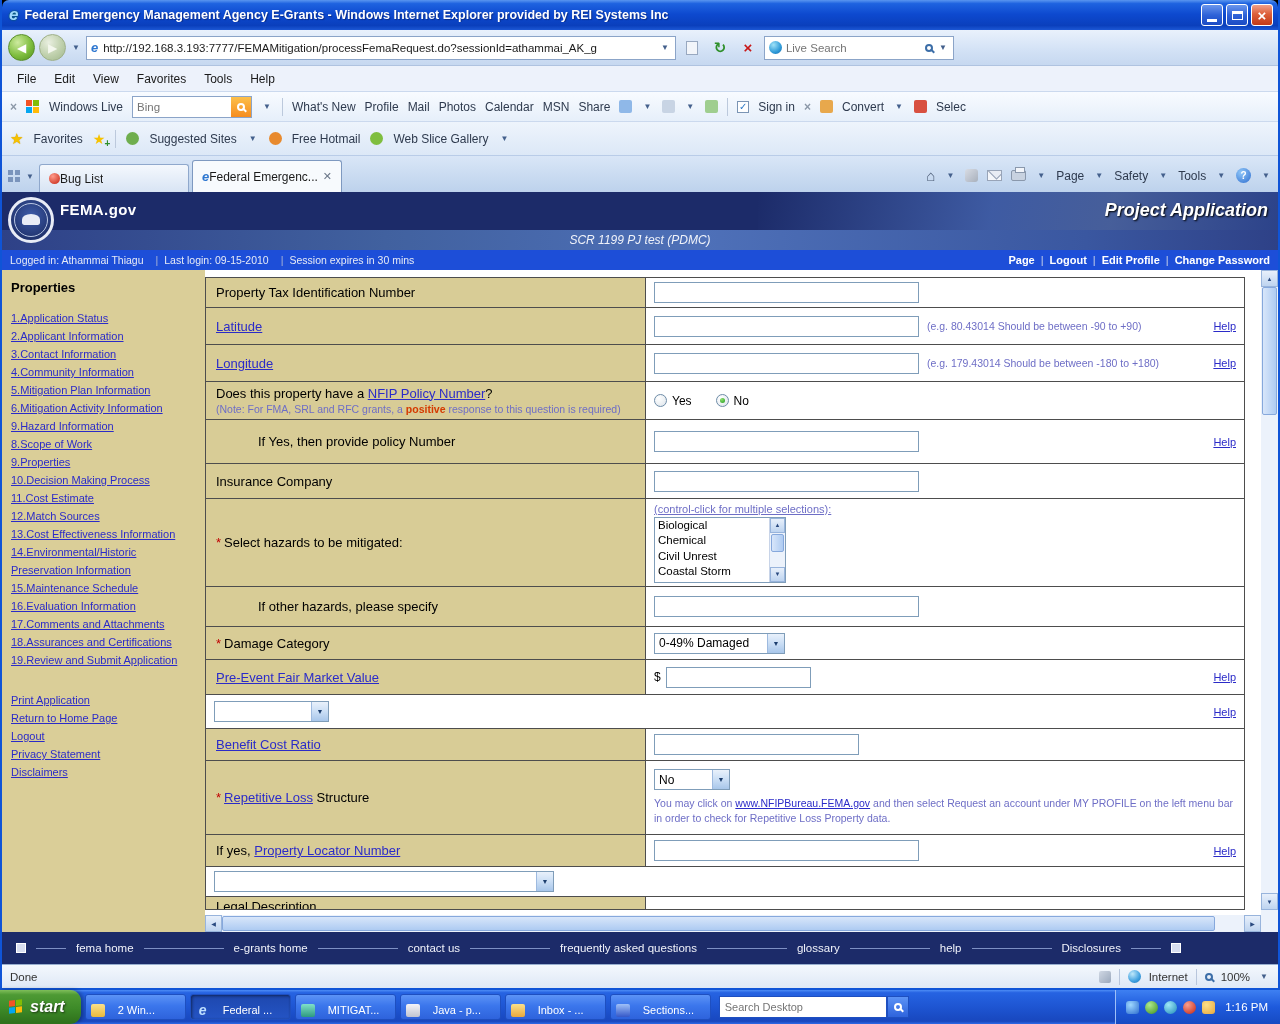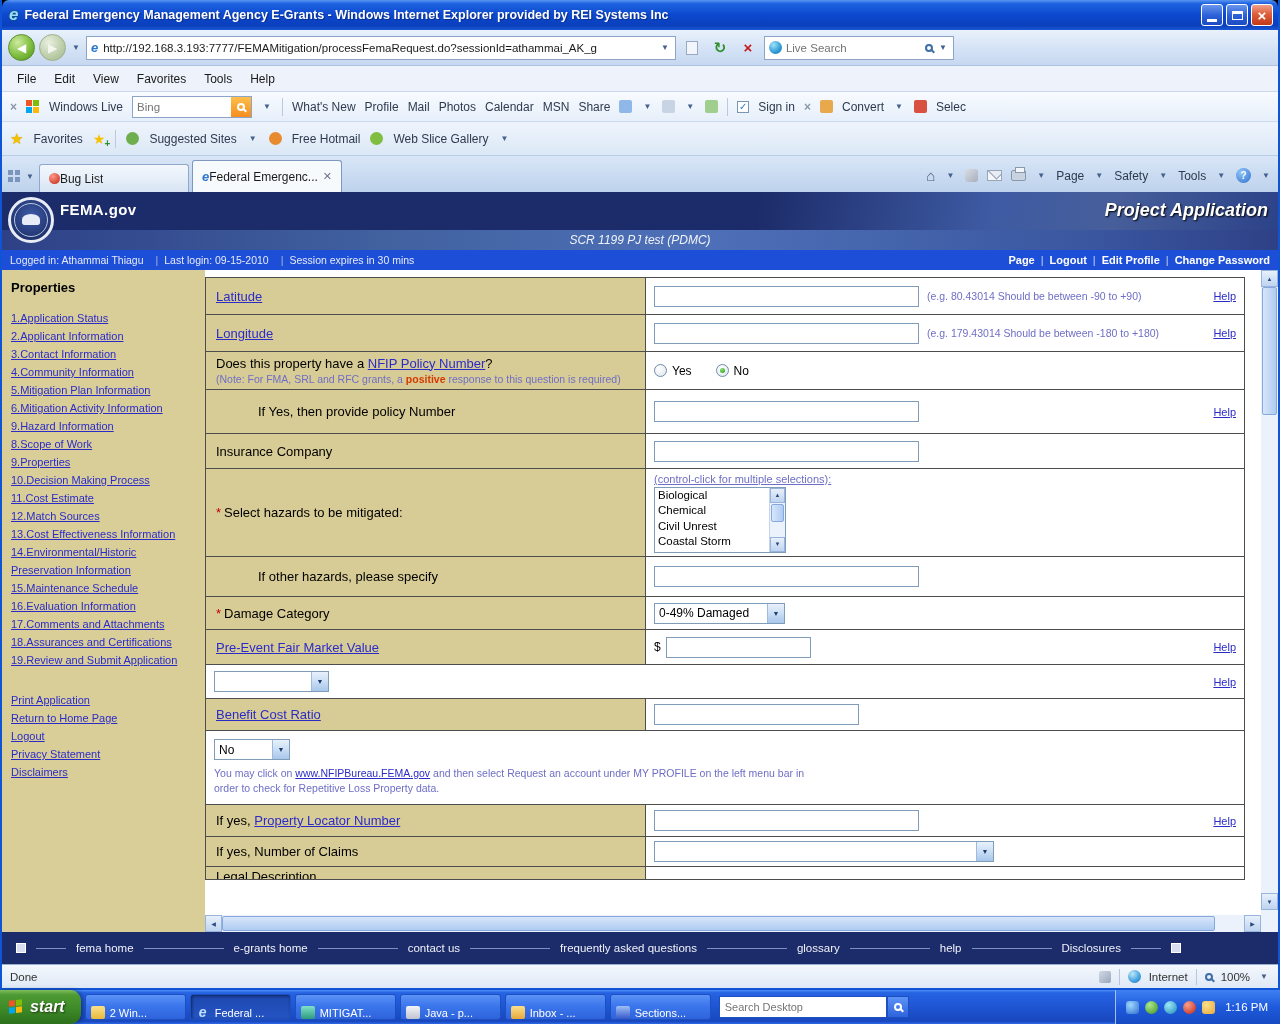--- a/index.html
+++ b/index.html
@@ -178,21 +178,21 @@
   .st-flag{width:12px;height:12px;border-radius:2px;background:linear-gradient(135deg,#D0D8E4,#9AA8BC)}
 
   
   .taskbar{height:34px;background:linear-gradient(180deg,#4D8CF5 0%,#2663E2 8%,#1E55D2 50%,#1847BE 92%,#2E6AE8 100%);
     display:flex;align-items:center;flex:none}
   .startbtn{height:34px;border-radius:0 11px 11px 0;background:linear-gradient(180deg,#7FBE5A 0%,#4E9A34 14%,#3D8A28 55%,#2F721C 95%);
     display:flex;align-items:center;gap:7px;padding:0 16px 0 9px;box-shadow:2px 0 4px rgba(0,0,0,.35);flex:none}
   .start-flag{transform:skewY(-6deg)}
   .start-txt{color:#fff;font-weight:bold;font-style:italic;font-size:16px;text-shadow:1px 1px 2px #1E3A14}
   .tb-btn{height:26px;width:101px;margin-left:4px;border-radius:3px;background:linear-gradient(180deg,#5C93F6,#3B76EC 45%,#2E63DC);
-    border:1px solid #1E4FC0;display:flex;align-items:flex-end;gap:5px;padding:0 5px;color:#fff;font-size:11px;flex:none}
+    border:1px solid #1E4FC0;display:flex;align-items:flex-start;gap:13px;padding:9px 5px;color:#fff;font-size:11px;flex:none}
   .tb-btn.active{background:linear-gradient(180deg,#1E48AE,#2454C4);box-shadow:inset 1px 1px 3px rgba(0,0,0,.5)}
   .tb-ico{width:14px;height:13px;border-radius:2px;flex:none}
   .ico-folder{background:linear-gradient(180deg,#FBE08A,#E8B93C)}
   .ico-ie{background:transparent;color:#BFE0FF;font-weight:bold;font-style:italic;font-size:14px;line-height:13px;text-align:center}
   .ico-teal{background:linear-gradient(180deg,#7FE0C8,#2E9A80)}
   .ico-java{background:linear-gradient(180deg,#F4F4F8,#C0C4D0)}
   .ico-mail{background:linear-gradient(180deg,#FBE08A,#E8A83C)}
   .ico-doc{background:linear-gradient(180deg,#9FC0F8,#3558C8)}
   .tb-search{margin-left:8px;height:24px;display:flex;align-items:center;flex:none}
   .tb-search input{width:168px;height:22px;border:1px solid #1E4FC0;font-size:11px;font-family:inherit;padding-left:5px;outline:none}
@@ -408,20 +408,28 @@
       <a class="sb-link">Return to Home Page</a>
       <a class="sb-link">Logout</a>
       <a class="sb-link">Privacy Statement</a>
       <a class="sb-link">Disclaimers</a>
     </div>
 
     <div class="main">
       <div class="formwrap">
         <div class="ftable">
 
+          <div class="frow" style="height:30px">
+            <div class="lcell">
+              <div><span>Property Tax Identification Number</span></div>
+            </div>
+            <div class="icell">
+              <input class="xp-input w265" style="">
+            </div>
+          </div>
 
           <div class="frow" style="height:37px">
             <div class="lcell">
               <div><a class="lnk">Latitude</a></div>
             </div>
             <div class="icell">
               <input class="xp-input w265" style="">
               <span class="hint">(e.g. 80.43014 Should be between -90 to +90)</span>
               <a class="help">Help</a>
             </div>
@@ -542,20 +550,23 @@
           <div class="frow" style="height:32px">
             <div class="lcell">
               <div><a class="lnk">Benefit Cost Ratio</a></div>
             </div>
             <div class="icell">
               <input class="xp-input w205" style="">
             </div>
           </div>
 
           <div class="frow" style="height:74px">
+            <div class="lcell">
+              <div><span class="req">*</span><a class="lnk">Repetitive Loss</a><span> Structure</span></div>
+            </div>
             <div class="icell col">
               <span class="xp-select" style="width:76px">
                 <span class="val">No</span>
                 <span class="arr">▼</span>
               </span>
               <div class="rep-note">
                 <span>You may click on </span><a class="lnk">www.NFIPBureau.FEMA.gov</a><span> and then select Request an account under MY PROFILE on the left menu bar in order to check for Repetitive Loss Property data.</span>
               </div>
             </div>
           </div>
@@ -564,23 +575,20 @@
             <div class="lcell">
               <div><span>If yes, </span><a class="lnk">Property Locator Number</a></div>
             </div>
             <div class="icell">
               <input class="xp-input w265" style="">
               <a class="help">Help</a>
             </div>
           </div>
 
           <div class="frow" style="height:30px">
-            <div class="lcell">
-              <div><span>If yes, Number of Claims</span></div>
-            </div>
             <div class="icell">
               <span class="xp-select" style="width:340px">
                 <span class="val"></span>
                 <span class="arr">▼</span>
               </span>
             </div>
           </div>
 
           <div class="frow" style="height:13px;overflow:hidden">
             <div class="lcell" style="justify-content:flex-start;padding-top:2px">

